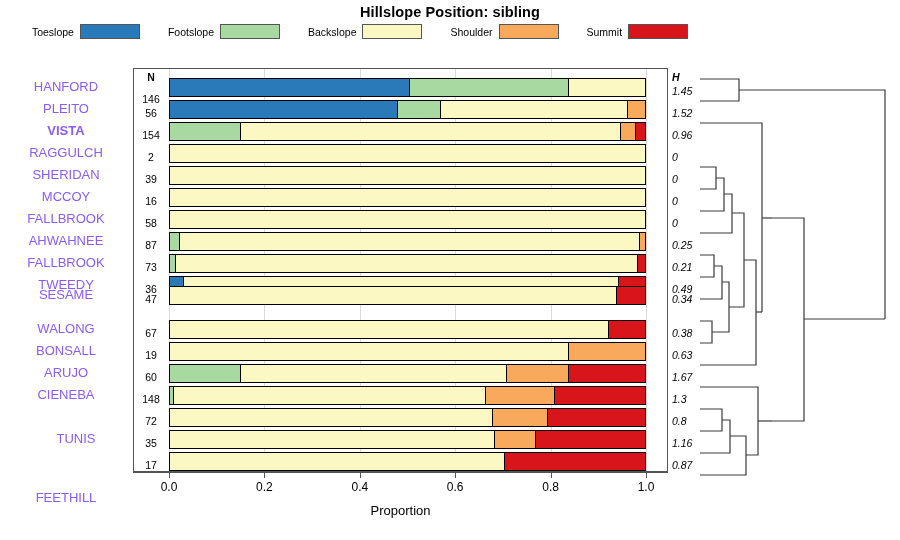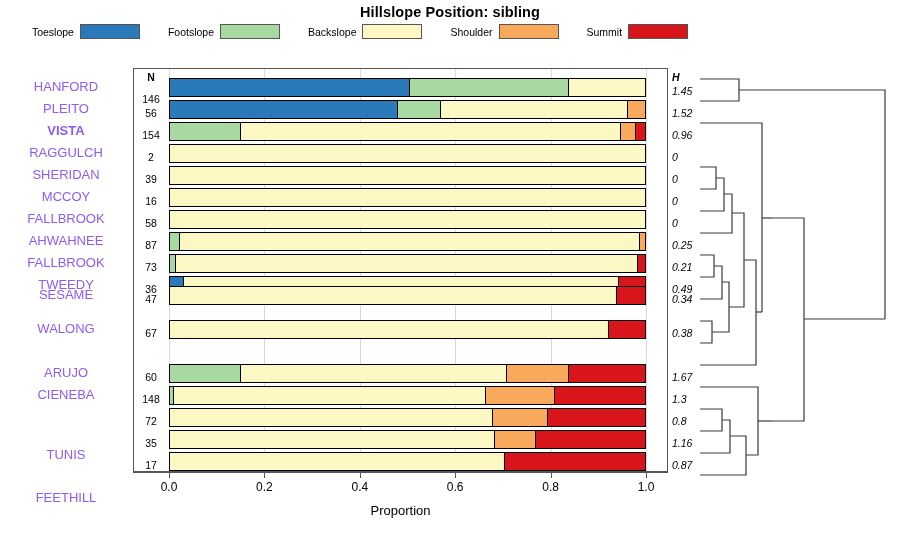--- a/index.html
+++ b/index.html
@@ -242,20 +242,29 @@
         </div>
         <div class="row" style="top: 250px;">
           <div class="series-name" style="top: 2px;">WALONG</div>
           <div class="n-value" style="top: 8px;">67</div>
           <div class="h-value" style="top: 8px;">0.38</div>
           <div class="bar" style="left: 35px; width: 477px;">
             <div class="seg" style="flex: 0 0 92.5%; background: rgb(251, 248, 196);"></div>
             <div class="seg" style="flex: 0 0 7.5%; background: rgb(216, 21, 26);"></div>
           </div>
         </div>
+        <div class="row" style="top: 272px;">
+          <div class="series-name" style="top: 2px;">BONSALL</div>
+          <div class="n-value" style="top: 8px;">19</div>
+          <div class="h-value" style="top: 8px;">0.63</div>
+          <div class="bar" style="left: 35px; width: 477px;">
+            <div class="seg" style="flex: 0 0 84%; background: rgb(251, 248, 196);"></div>
+            <div class="seg" style="flex: 0 0 16%; background: rgb(248, 169, 92);"></div>
+          </div>
+        </div>
         <div class="row" style="top: 294px;">
           <div class="series-name" style="top: 2px;">ARUJO</div>
           <div class="n-value" style="top: 8px;">60</div>
           <div class="h-value" style="top: 8px;">1.67</div>
           <div class="bar" style="left: 35px; width: 477px;">
             <div class="seg" style="flex: 0 0 15%; background: rgb(168, 217, 160);"></div>
             <div class="seg" style="flex: 0 0 56%; background: rgb(251, 248, 196);"></div>
             <div class="seg" style="flex: 0 0 13%; background: rgb(248, 169, 92);"></div>
             <div class="seg" style="flex: 0 0 16%; background: rgb(216, 21, 26);"></div>
           </div>
@@ -274,21 +283,21 @@
         <div class="row" style="top: 338px;">
           <div class="n-value" style="top: 8px;">72</div>
           <div class="h-value" style="top: 8px;">0.8</div>
           <div class="bar" style="left: 35px; width: 477px;">
             <div class="seg" style="flex: 0 0 68%; background: rgb(251, 248, 196);"></div>
             <div class="seg" style="flex: 0 0 11.5%; background: rgb(248, 169, 92);"></div>
             <div class="seg" style="flex: 0 0 20.5%; background: rgb(216, 21, 26);"></div>
           </div>
         </div>
         <div class="row" style="top: 360px;">
-          <div class="series-name" style="top: 18px;">TUNIS</div>
+          <div class="series-name" style="top: 2px; margin-left: 10px;">TUNIS</div>
           <div class="n-value" style="top: 8px;">35</div>
           <div class="h-value" style="top: 8px;">1.16</div>
           <div class="bar" style="left: 35px; width: 477px;">
             <div class="seg" style="flex: 0 0 68.5%; background: rgb(251, 248, 196);"></div>
             <div class="seg" style="flex: 0 0 8.5%; background: rgb(248, 169, 92);"></div>
             <div class="seg" style="flex: 0 0 23%; background: rgb(216, 21, 26);"></div>
           </div>
         </div>
         <div class="row" style="top: 382px;">
           <div class="series-name" style="top: 2px; margin-top: 37px;">FEETHILL</div>

